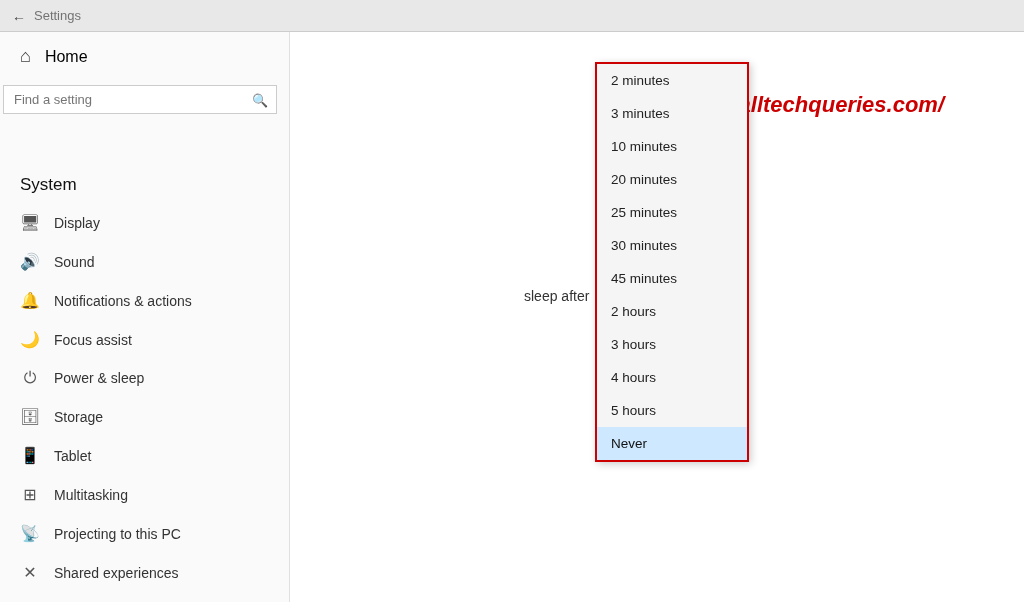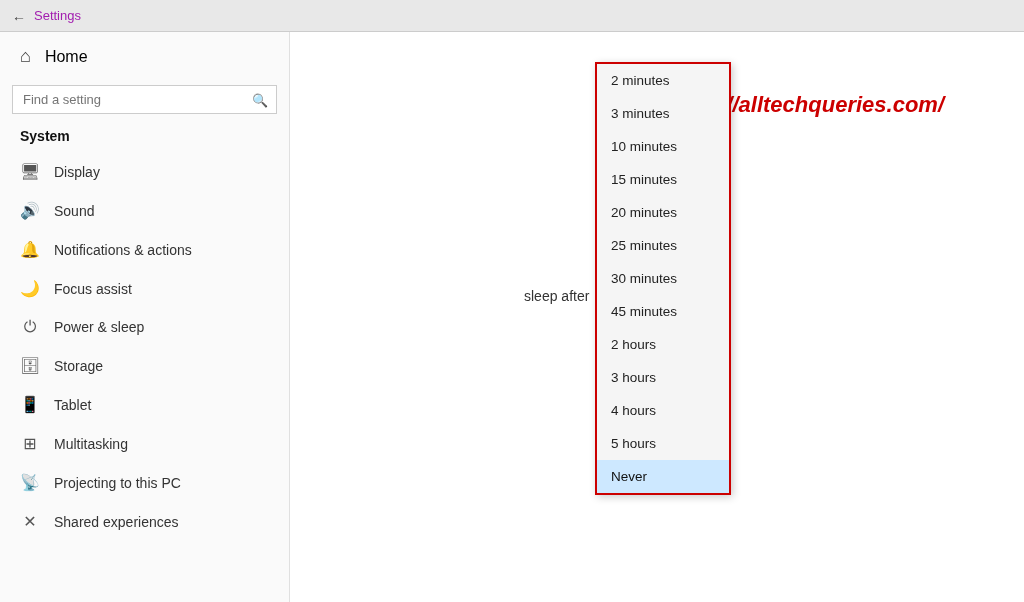--- a/index.html
+++ b/index.html
@@ -23,21 +23,21 @@
     }
     .title-bar-back {
       font-size: 14px;
       color: #444;
       cursor: pointer;
       background: none;
       border: none;
     }
     .title-bar-title {
       font-size: 13px;
-      color: #a21caf;
+      color: #737373;
     }
     .main-area {
       display: flex;
       flex: 1;
       overflow: hidden;
     }
     
     .sidebar {
       width: 290px;
       background: #fafafa;
@@ -49,45 +49,46 @@
     }
     .sidebar-home {
       display: flex;
       align-items: center;
       gap: 14px;
       padding: 14px 20px;
       cursor: pointer;
     }
     .sidebar-home-icon { font-size: 18px; color: #444; }
     .sidebar-search {
-      margin: 4px 12px 10px 12px;
+      margin: 4px 12px 10px 3px;
       position: relative;
     }
     .sidebar-search input {
       width: 100%;
       padding: 6px 32px 6px 10px;
       border: 1px solid #ccc;
       background: #fff;
       font-size: 13px;
       color: #555;
       outline: none;
     }
     .sidebar-search-icon {
       position: absolute;
       right: 8px;
       top: 50%;
       transform: translateY(-50%);
       font-size: 13px;
       color: #555;
     }
     .sidebar-section-title {
-      font-size: 14px;
-      font-weight: 700;
+      font-size: 17px;
+      font-weight: 400;
       color: #111;
       padding: 4px 20px 8px 20px;
+      margin-top: 47px;
     }
     .sidebar-item {
       display: flex;
       align-items: center;
       gap: 14px;
       padding: 10px 20px;
       cursor: pointer;
       font-size: 14px;
       color: #333;
     }
@@ -122,21 +123,21 @@
       left: 400px;
       font-size: 16px;
       color: #333;
     }
 
     
     .dropdown-overlay {
       position: absolute;
       top: 30px;
       left: 305px;
-      width: 136px;
+      width: 154px;
       background: #f5f5f5;
       border: 2px solid #cc0000;
       box-shadow: 2px 2px 8px rgba(0,0,0,0.2);
       z-index: 100;
       overflow: hidden;
     }
     .dropdown-inner {
       overflow-y: auto;
       max-height: 470px;
       
@@ -227,21 +228,20 @@
   <div class="content-area">
     <span class="watermark">https://alltechqueries.com/</span>
     <span class="sleep-label">sleep after</span>
     <span class="cursor">❯</span>
 
     <div class="dropdown-overlay">
       <div class="dropdown-inner" id="dropdown-list">
           <div class="dropdown-item">2 minutes</div>
           <div class="dropdown-item">3 minutes</div>
           <div class="dropdown-item">10 minutes</div>
-          <div class="dropdown-item">15 minutes</div>
           <div class="dropdown-item">20 minutes</div>
           <div class="dropdown-item">25 minutes</div>
           <div class="dropdown-item">30 minutes</div>
           <div class="dropdown-item">45 minutes</div>
           <div class="dropdown-item">2 hours</div>
           <div class="dropdown-item">3 hours</div>
           <div class="dropdown-item">4 hours</div>
           <div class="dropdown-item">5 hours</div>
           <div class="dropdown-item selected">Never</div>
         </div>

